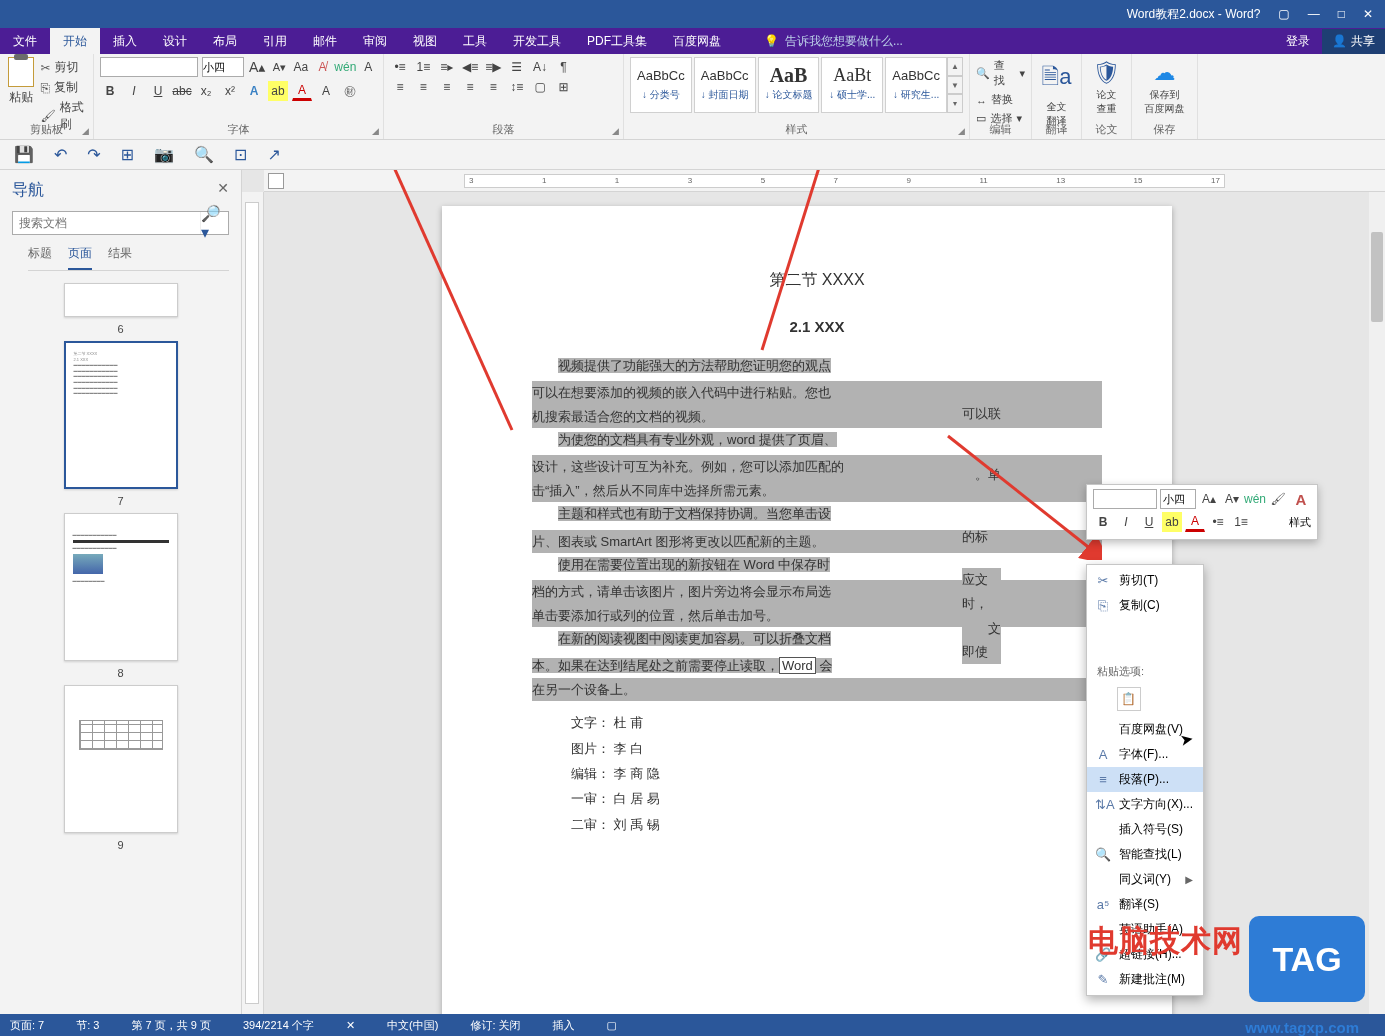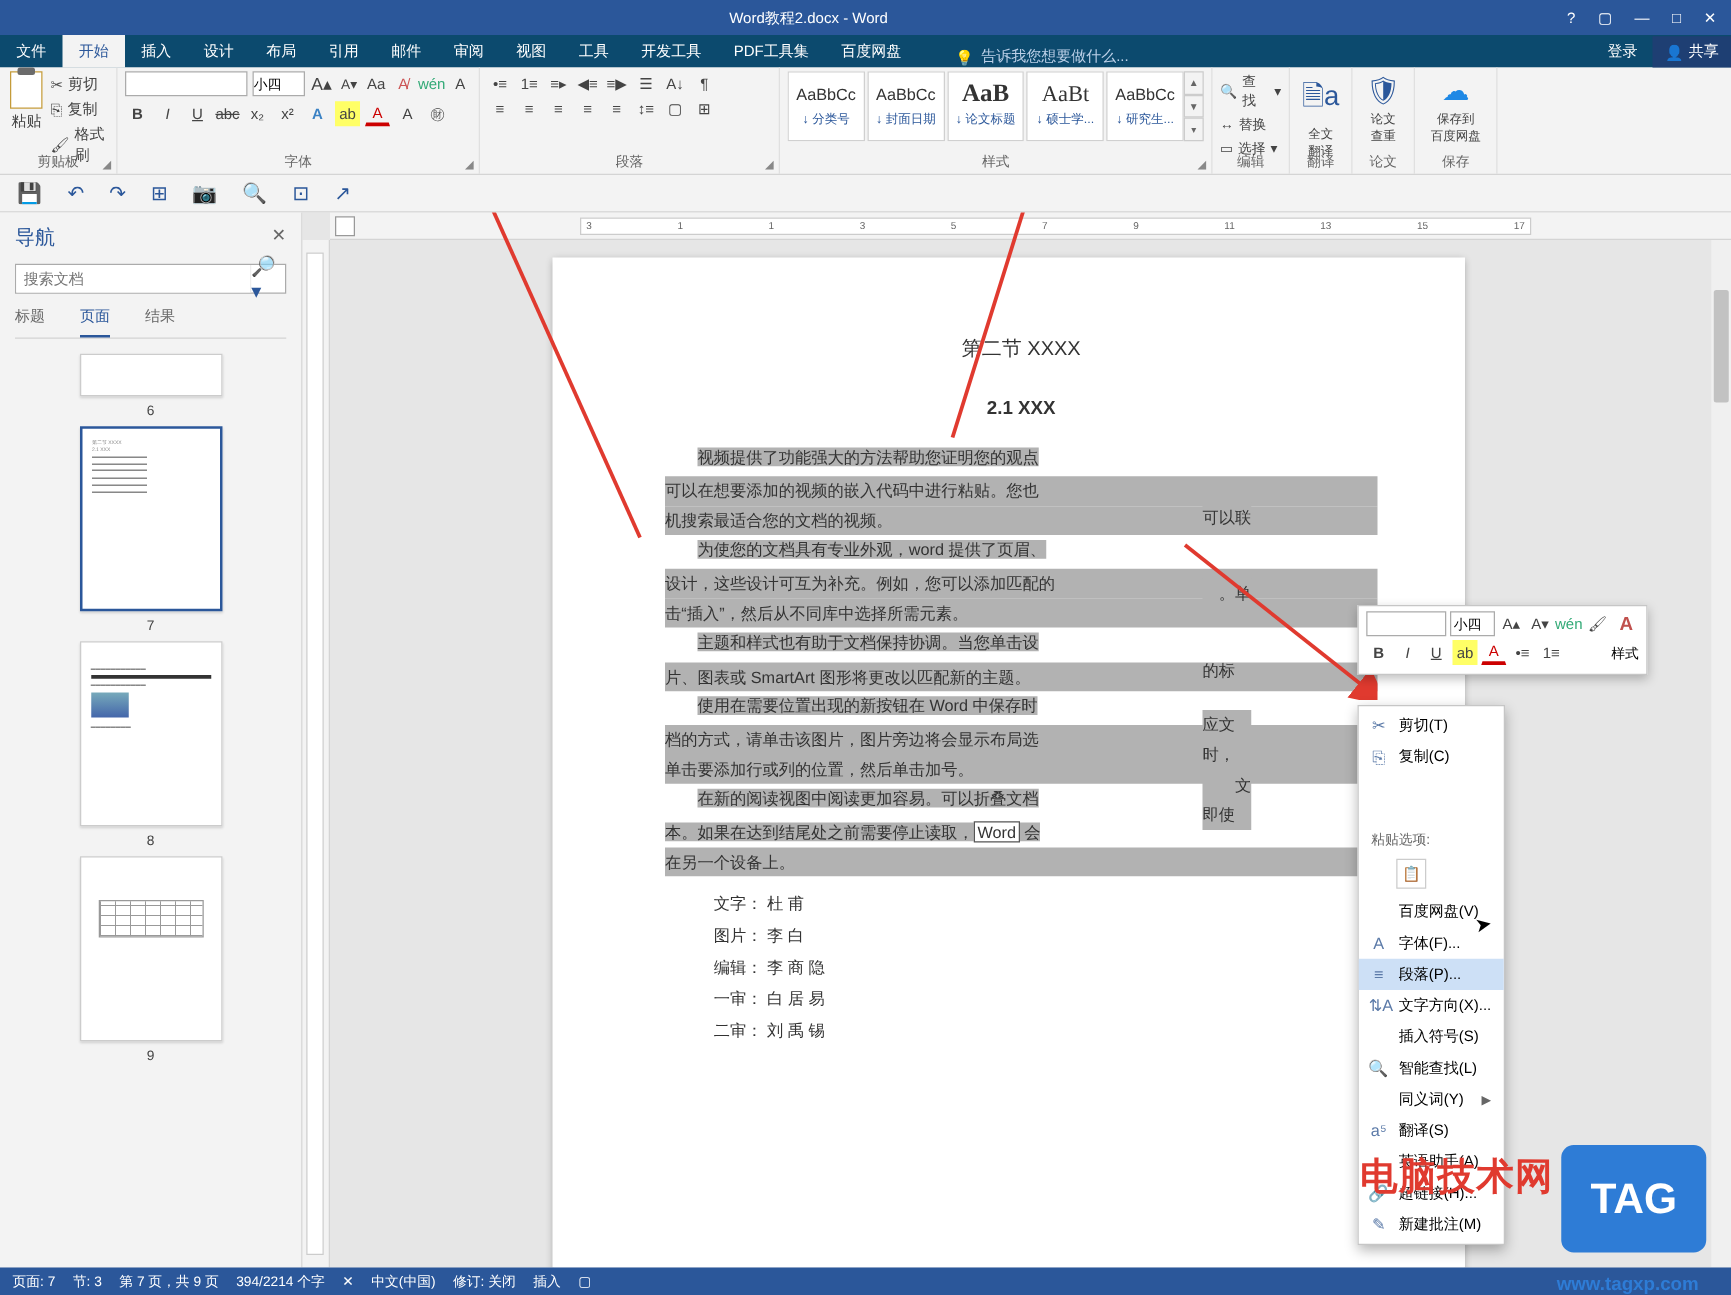--- a/index.html
+++ b/index.html
@@ -1,25 +1,25 @@
 <!DOCTYPE html>
 <html><head>
 <meta charset="utf-8">
 <style>
 * { box-sizing: border-box; margin: 0; padding: 0; font-family: "Microsoft YaHei", sans-serif; }
 body { background: #e6e6e6; width: 1385px; height: 1036px; overflow: hidden; position: relative; }
 
 
 .titlebar { height: 28px; background: #2b579a; color: #fff; display: flex; align-items: center; font-size: 12px; }
-.titlebar .title { flex: 1; text-align: center; }
+.titlebar .title { flex: 1; text-align: right; }
 .titlebar .rbtns { display: flex; gap: 18px; padding-right: 12px; }
 .titlebar .rbtns span { cursor: pointer; }
 
 
-.menubar { height: 26px; background: #0c4a6e; display: flex; align-items: flex-end; font-size: 12px; color: #fff; }
+.menubar { height: 26px; background: #4c1d95; display: flex; align-items: center; font-size: 12px; color: #fff; }
 .menubar .mtab { padding: 0 13px; height: 26px; line-height: 26px; cursor: pointer; }
 .menubar .mtab.active { background: #f3f3f3; color: #2b579a; }
 .menubar .tellme { margin-left: 30px; color: #bcd0e8; display: flex; align-items: center; gap: 6px; }
 .menubar .right { margin-left: auto; display: flex; align-items: center; }
 .menubar .right .login { padding: 0 12px; }
 .menubar .right .share { background: #1e3f73; padding: 4px 10px; display: flex; align-items: center; gap: 4px; }
 
 
 .ribbon { height: 86px; background: #f3f3f3; border-bottom: 1px solid #d4d4d4; display: flex; font-size: 12px; color: #444; }
 .rgroup { border-right: 1px solid #e0e0e0; padding: 3px 6px 0; display: flex; flex-direction: column; position: relative; }
@@ -70,21 +70,21 @@
 
 .main { display:flex; height: calc(1036px - 28px - 26px - 86px - 30px - 22px); }
 
 
 .navpane { width: 242px; background:#f3f3f3; border-right:1px solid #d4d4d4; padding:10px 12px; overflow:auto;}
 .navpane h2 { font-size:16px; font-weight:normal; color:#2b579a; margin-bottom:10px; display:flex; justify-content:space-between;}
 .navpane h2 .x { cursor:pointer; color:#666; font-size:14px;}
 .searchbox { display:flex; border:1px solid #ababab; background:#fff; height:24px; margin-bottom:10px;}
 .searchbox input { flex:1; border:none; padding:0 6px; font-size:12px; outline:none;}
 .searchbox .sico { width:28px; display:flex; align-items:center; justify-content:center; color:#2b579a; cursor:pointer; border-left:1px solid #eee;}
-.navtabs { display:flex; gap:28px; font-size:12px; color:#666; border-bottom:1px solid #d4d4d4; margin-bottom:12px;}
+.navtabs { display:flex; gap:16px; font-size:12px; color:#666; border-bottom:1px solid #d4d4d4; margin-bottom:12px;margin-left:16px;}
 .navtabs .nt { padding-bottom:6px; cursor:pointer;}
 .navtabs .nt.active { color:#2b579a; border-bottom:2px solid #2b579a;}
 .thumbs { display:flex; flex-direction:column; align-items:center; gap:6px;}
 .thumb { width:114px; background:#fff; border:1px solid #ccc; box-shadow:0 1px 2px rgba(0,0,0,.15);}
 .thumb.sel { border:2px solid #2b579a;}
 .thumb.small { height:34px;}
 .thumb.big { height:148px; padding:8px; font-size:4px; color:#888; line-height:1.4;}
 .pn { font-size:11px; color:#444;}
 
 
@@ -124,21 +124,21 @@
 .ctx .pasteopt { padding:4px 10px 6px 30px;}
 .ctx .pasteopt .pb { width:24px;height:24px;border:1px solid #ccc;display:inline-flex;align-items:center;justify-content:center;background:#fff;}
 
 
 .cursor { position:absolute; left:938px; top:560px; font-size:16px; color:#000; z-index:40; transform:rotate(-10deg);}
 
 
 .redarrow { position:absolute; z-index:25; }
 
 
-.statusbar { position:absolute; bottom:0; left:0; right:0; height:22px; background:#2b579a; color:#fff; font-size:11px; display:flex; align-items:center; gap:14px; padding:0 10px;}
+.statusbar { position:absolute; bottom:0; left:0; right:0; height:22px; background:#2b579a; color:#fff; font-size:11px; display:flex; align-items:center; gap:32px; padding:0 10px;}
 
 
 .wm1 { position:absolute; right:142px; bottom:74px; font-size:30px; font-weight:bold; color:#e03a2f; z-index:50; letter-spacing:1px;}
 .wm2 { position:absolute; right:20px; bottom:34px; width:116px; height:86px; background:#2e7cd6; border-radius:10px; color:#fff; font-size:34px; font-weight:bold; display:flex; align-items:center; justify-content:center; z-index:50;}
 .wm3 { position:absolute; right:26px; bottom:0; font-size:15px; color:#2e7cd6; font-weight:bold; z-index:50;}
 
 .u { text-decoration: underline; }
 </style>
 </head>
 <body>

